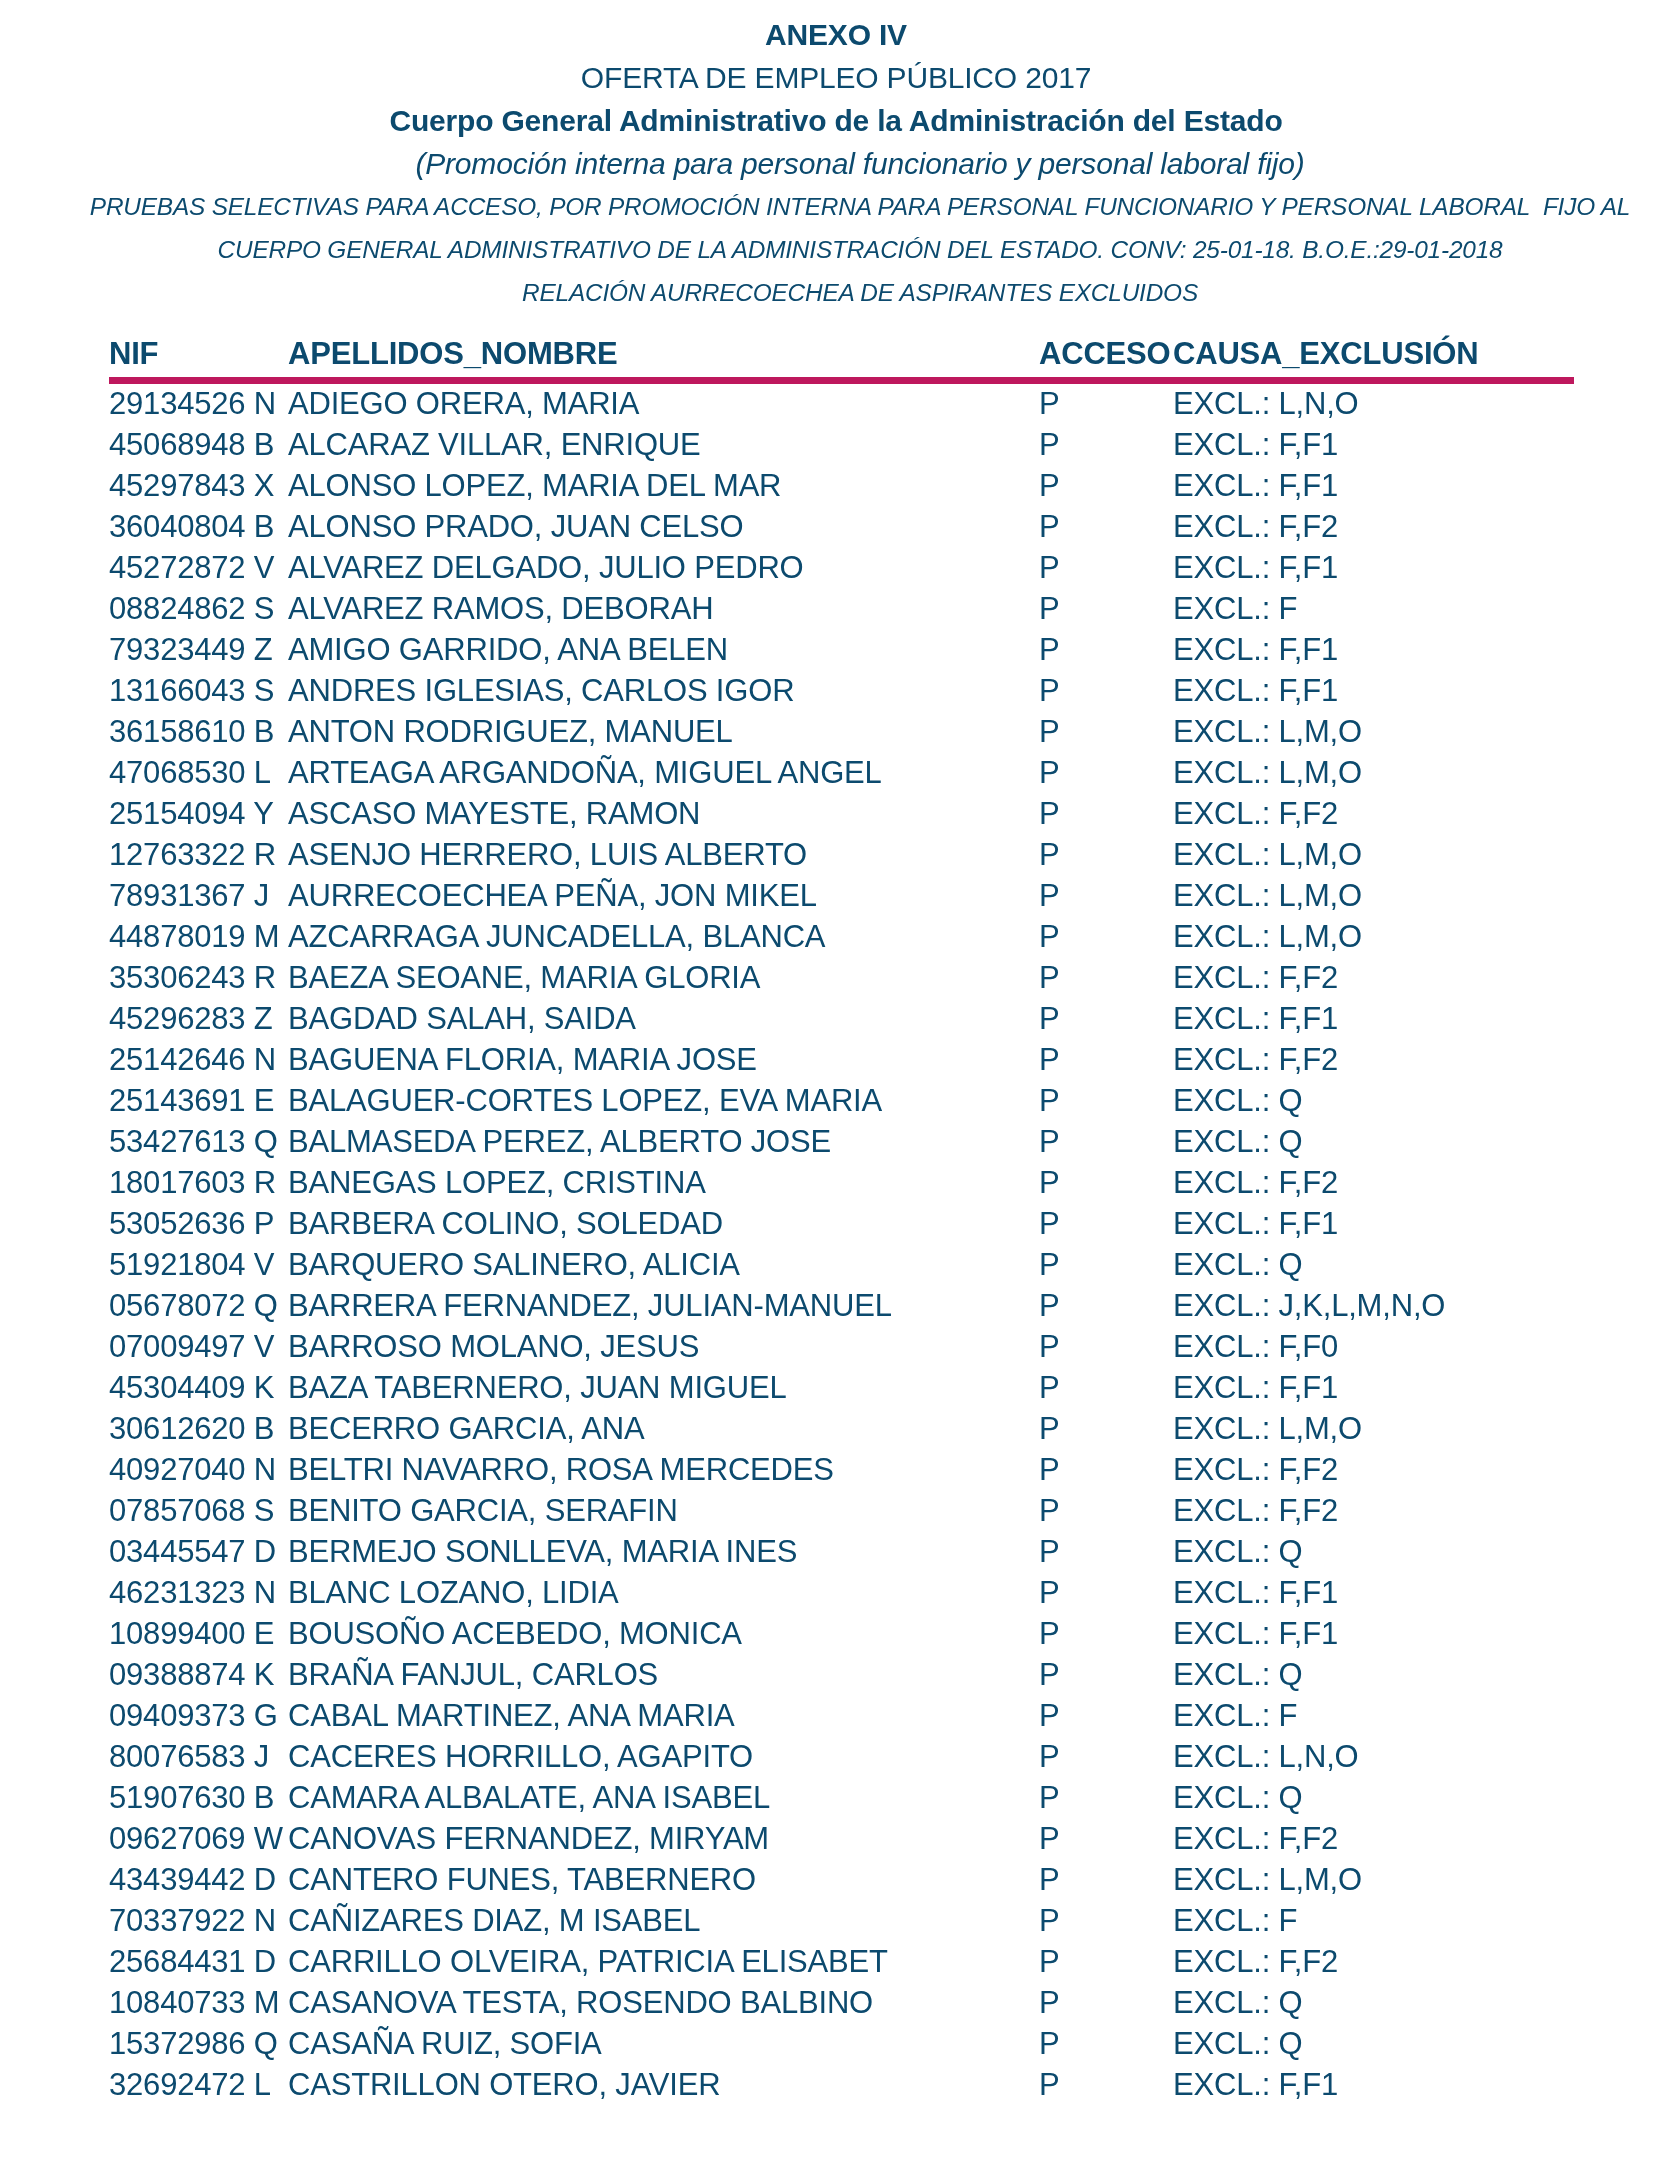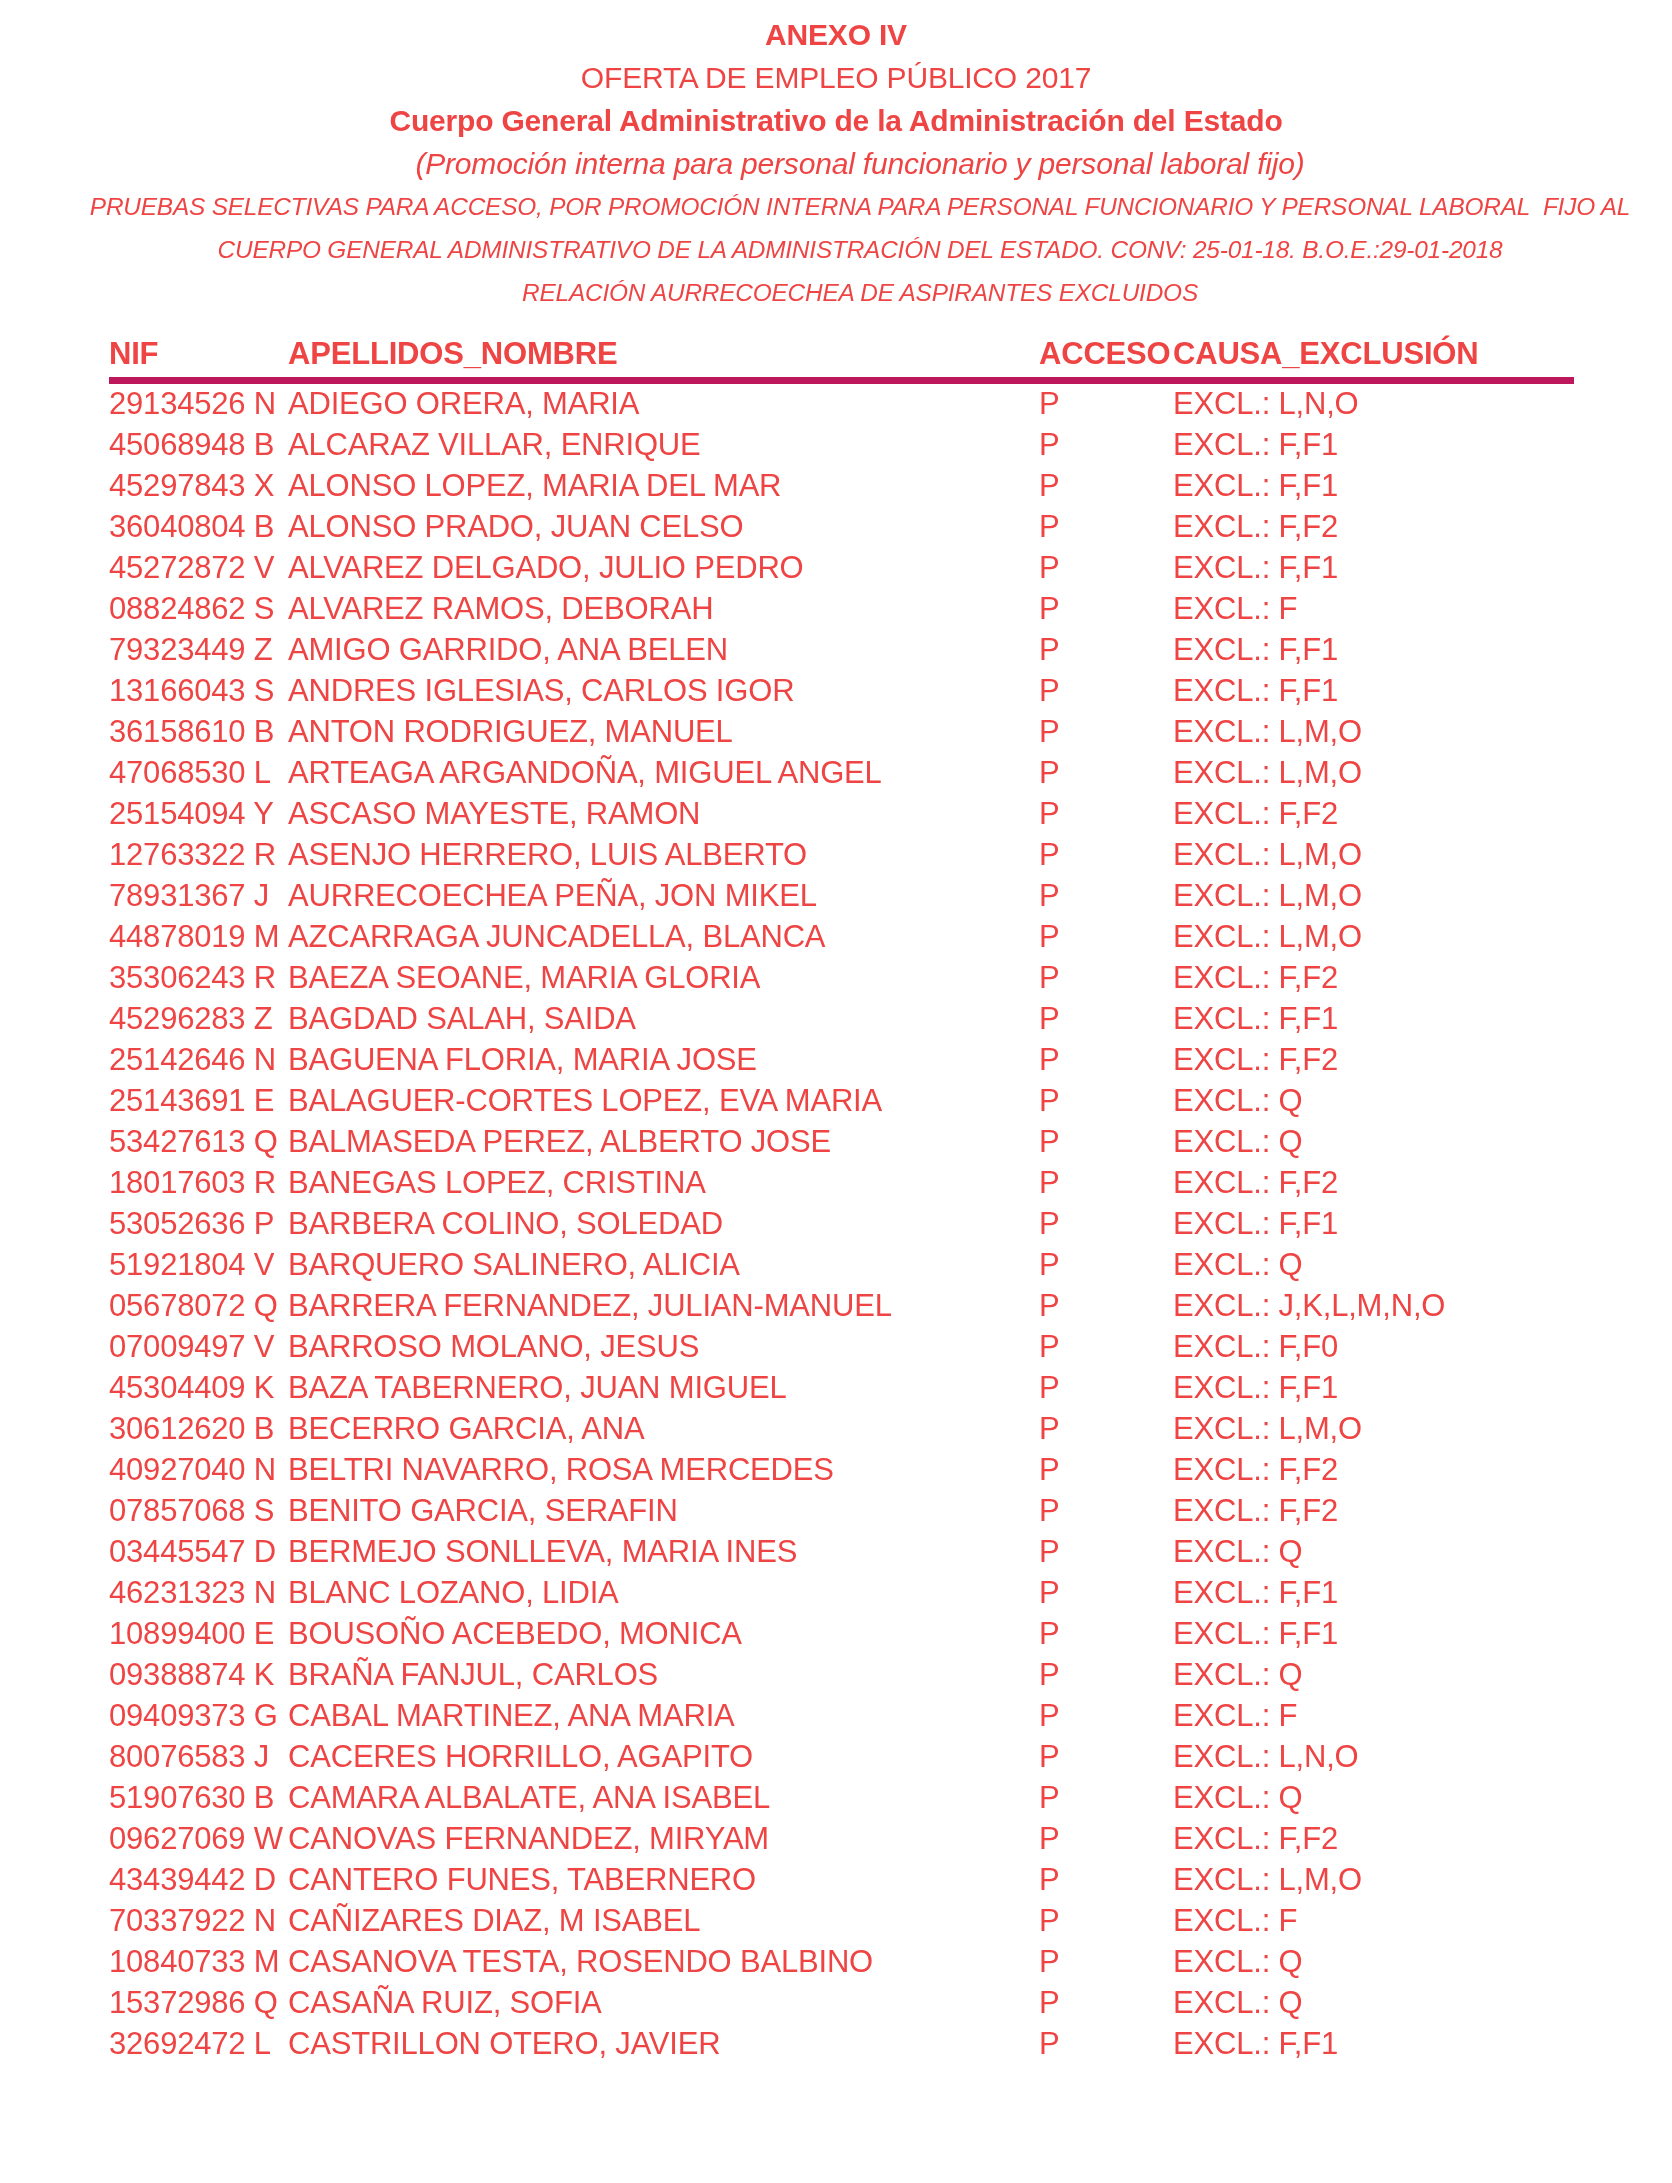--- a/index.html
+++ b/index.html
@@ -5,21 +5,21 @@
   html, body {
     margin: 0;
     padding: 0;
     background: #ffffff;
   }
   .page {
     position: relative;
     width: 1672px;
     height: 2183px;
     background: #ffffff;
-    color: #ef4444;
+    color: #0c4a6e;
     font-family: "Liberation Sans", sans-serif;
     letter-spacing: -0.015em;
     overflow: hidden;
   }
   .doc-header {
     padding-top: 12.6px;
     text-align: center;
   }
   .hline {
     white-space: pre;
@@ -316,20 +316,26 @@
           <td>P</td>
           <td>EXCL.: L,M,O</td>
         </tr>
         <tr>
           <td>70337922 N</td>
           <td>CAÑIZARES DIAZ, M ISABEL</td>
           <td>P</td>
           <td>EXCL.: F</td>
         </tr>
         <tr>
+          <td>25684431 D</td>
+          <td>CARRILLO OLVEIRA, PATRICIA ELISABET</td>
+          <td>P</td>
+          <td>EXCL.: F,F2</td>
+        </tr>
+        <tr>
           <td>10840733 M</td>
           <td>CASANOVA TESTA, ROSENDO BALBINO</td>
           <td>P</td>
           <td>EXCL.: Q</td>
         </tr>
         <tr>
           <td>15372986 Q</td>
           <td>CASAÑA RUIZ, SOFIA</td>
           <td>P</td>
           <td>EXCL.: Q</td>

